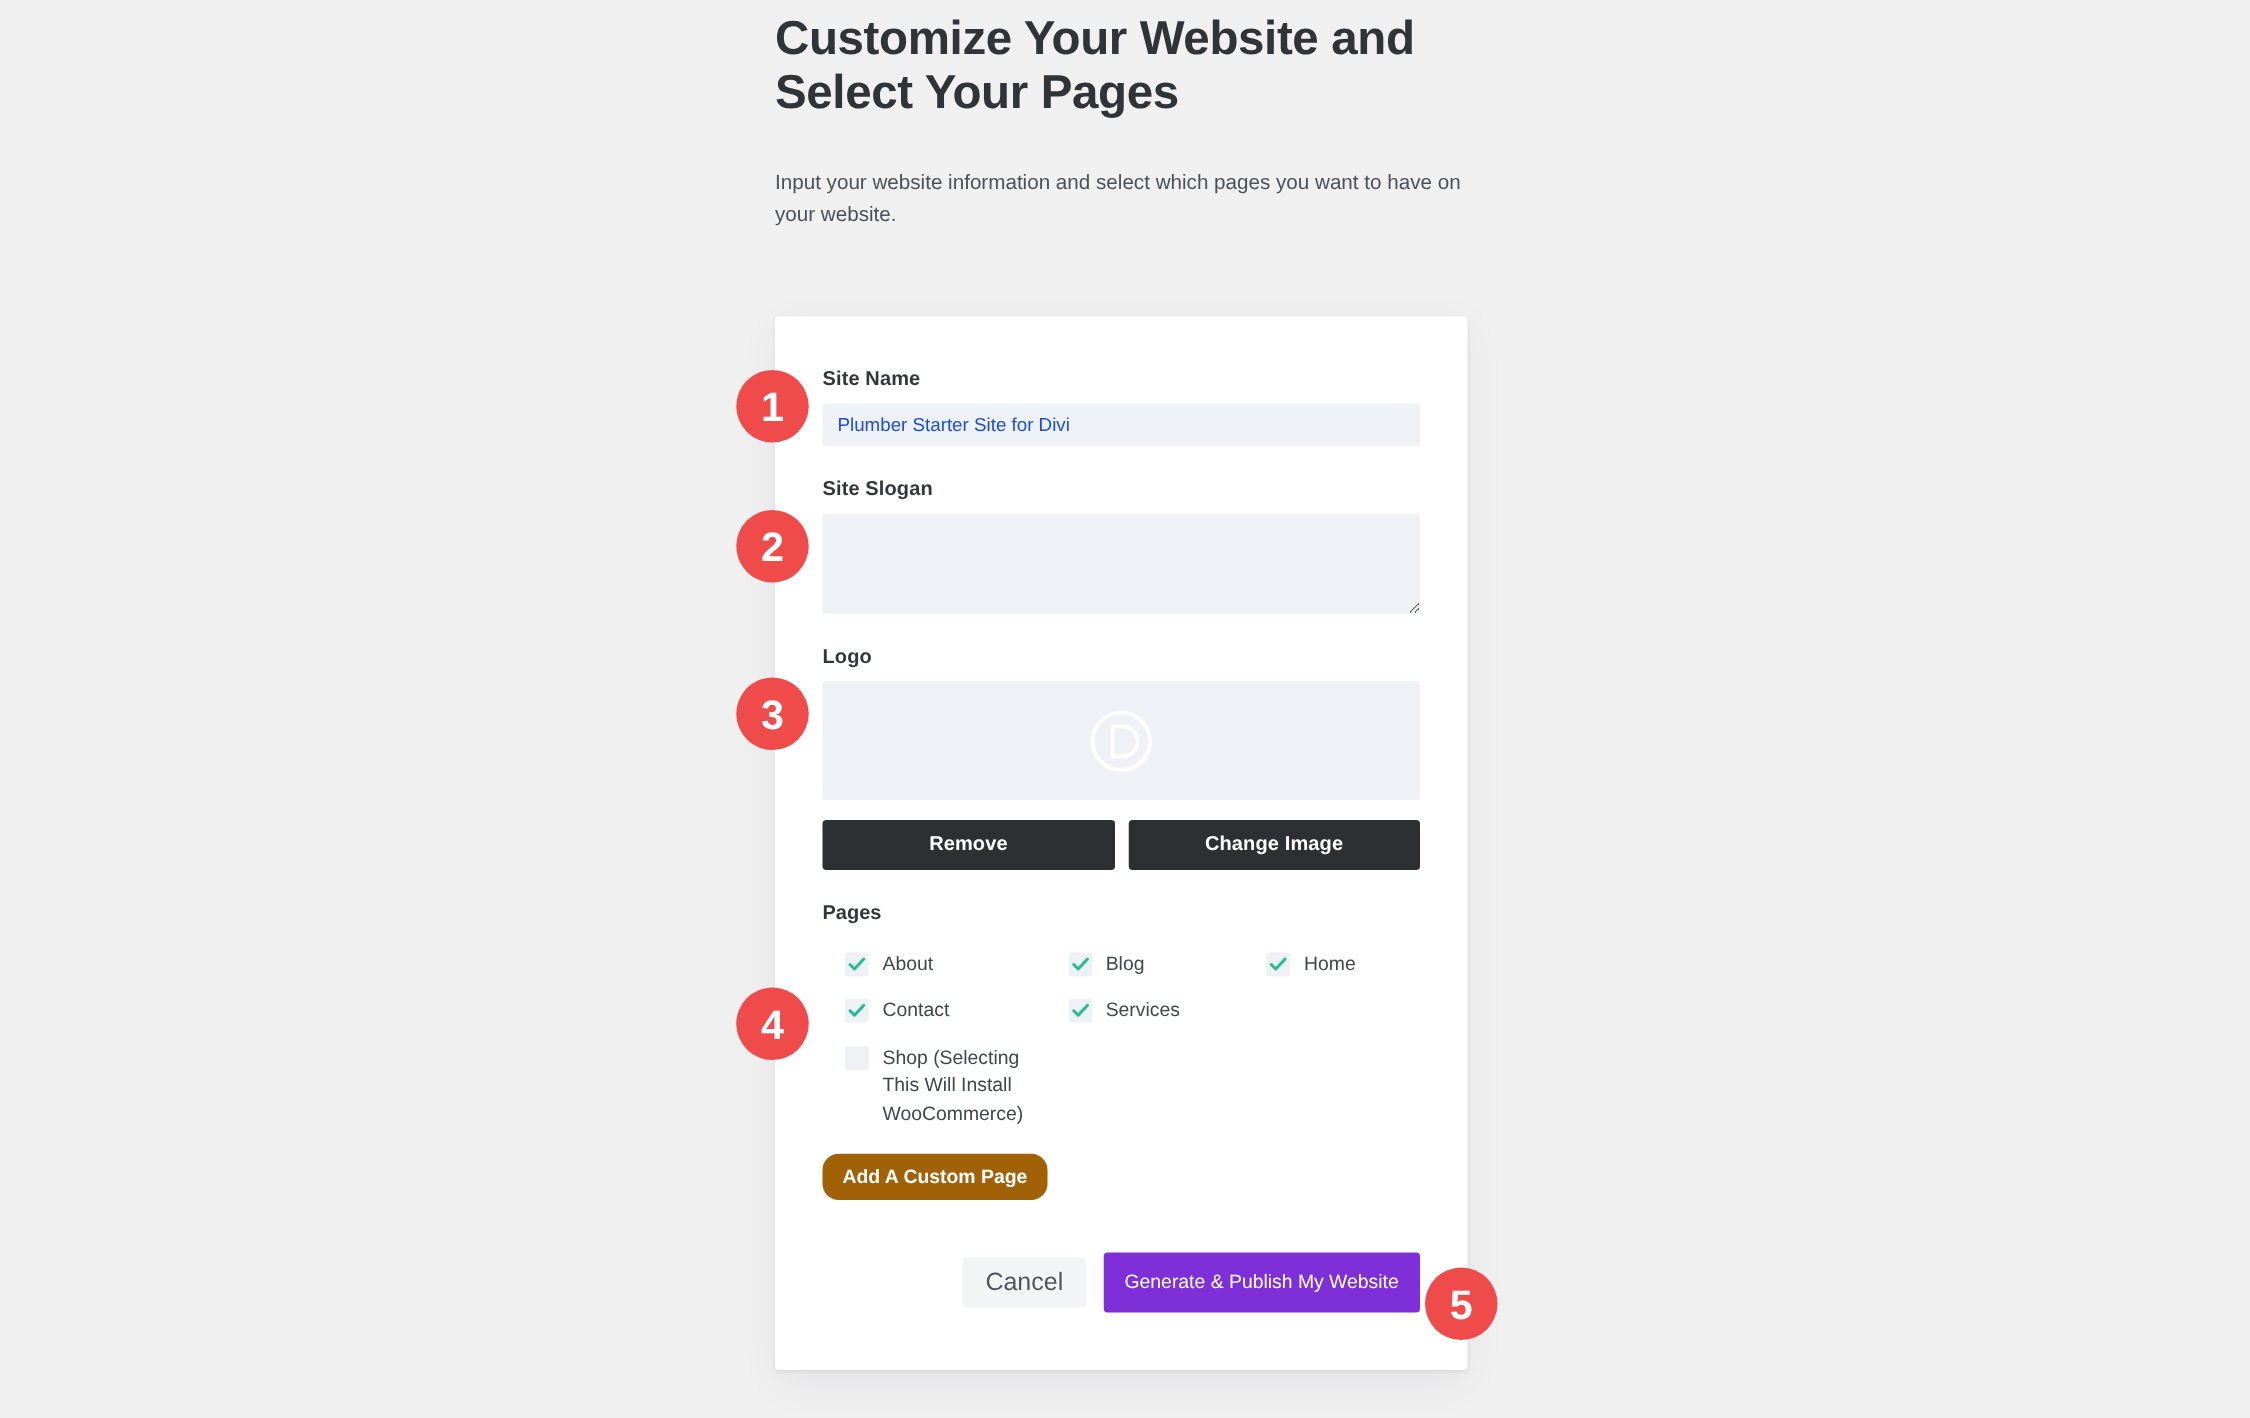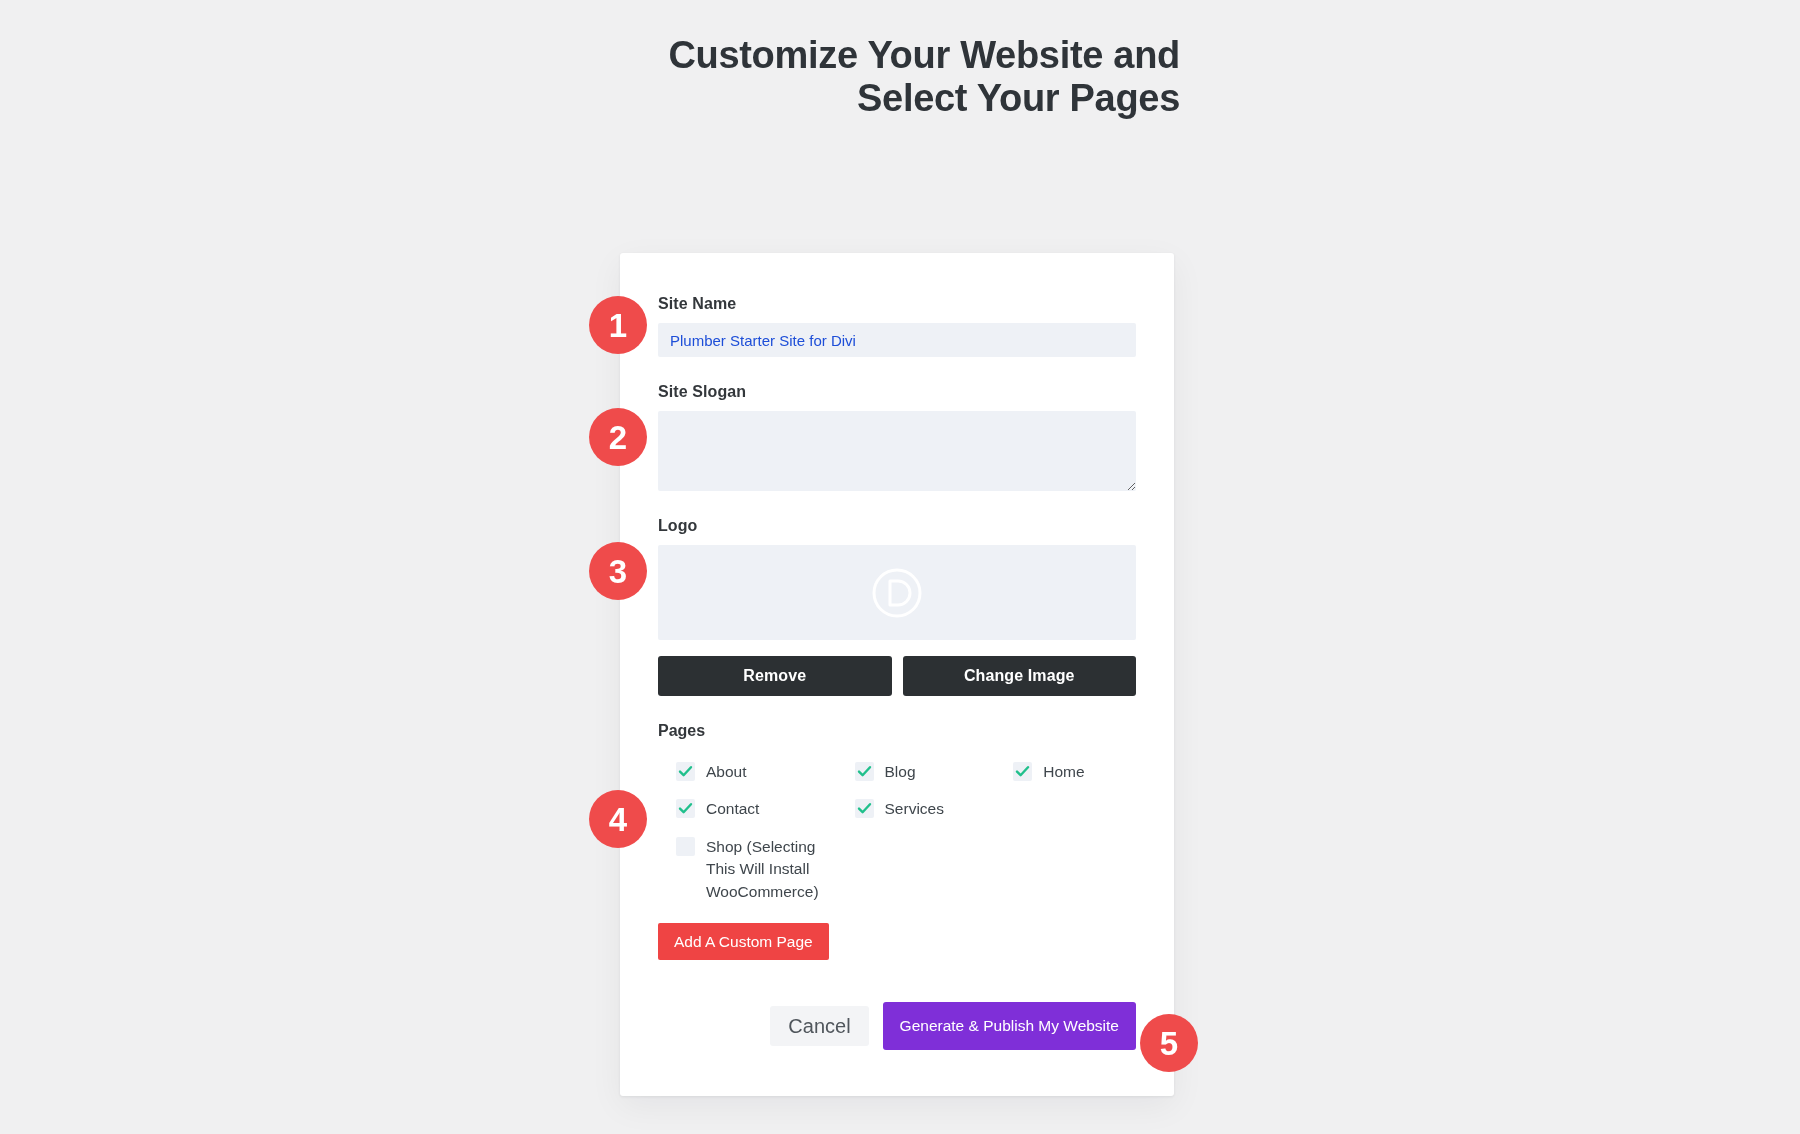--- a/index.html
+++ b/index.html
@@ -19,22 +19,22 @@
     background: #f0f0f1;
     overflow: hidden;
   }
 
   
   .header {
     position: absolute;
     top: 0;
     left: 0;
     width: 1800px;
-    padding-top: 34px;
-    text-align: right;
+    padding-top: 10px;
+    text-align: left;
   }
   .page-title {
     font-size: 38px;
     font-weight: bold;
     color: #2f3439;
     line-height: 1.12;
     letter-spacing: -0.3px;
     max-width: 560px;
     margin: 0 auto;
   }
@@ -169,29 +169,29 @@
   .checkbox svg { position: absolute; left: 2px; top: 2px; }
   .page-opt-label {
     font-size: 15.5px;
     color: #3f464c;
     line-height: 1.45;
   }
   .page-opt.wide { grid-column: 1 / 2; }
 
   .add-page-row { margin-top: 12px; padding-left: 0; }
   .btn-add-page {
-    background: #ef4444;
+    background: #a16207;
     color: #ffffff;
     border: none;
-    border-radius: 2px;
+    border-radius: 13px;
     height: 37px;
     padding: 0 16px;
     font-family: "Liberation Sans", sans-serif;
     font-size: 15.5px;
-    font-weight: normal;
+    font-weight: bold;
     cursor: pointer;
   }
 
   
   .footer-actions {
     margin-top: 42px;
     display: flex;
     justify-content: flex-end;
     align-items: center;
     gap: 14px;
@@ -243,20 +243,21 @@
   .badge-4 { left: 589px; top: 790px; }
   .badge-5 { left: 1140px; top: 1014px; }
 </style>
 </head>
 <body>
 
 <div class="page">
 
   <div class="header">
     <h1 class="page-title">Customize Your Website and Select Your Pages</h1>
+    <p class="page-subtitle">Input your website information and select which pages you want to have on your website.</p>
   </div>
 
   <div class="card-wrap">
     <div class="card">
 
       <div class="field">
         <label class="field-label">Site Name</label>
         <input class="text-input" type="text" value="Plumber Starter Site for Divi" style="">
       </div>
 

